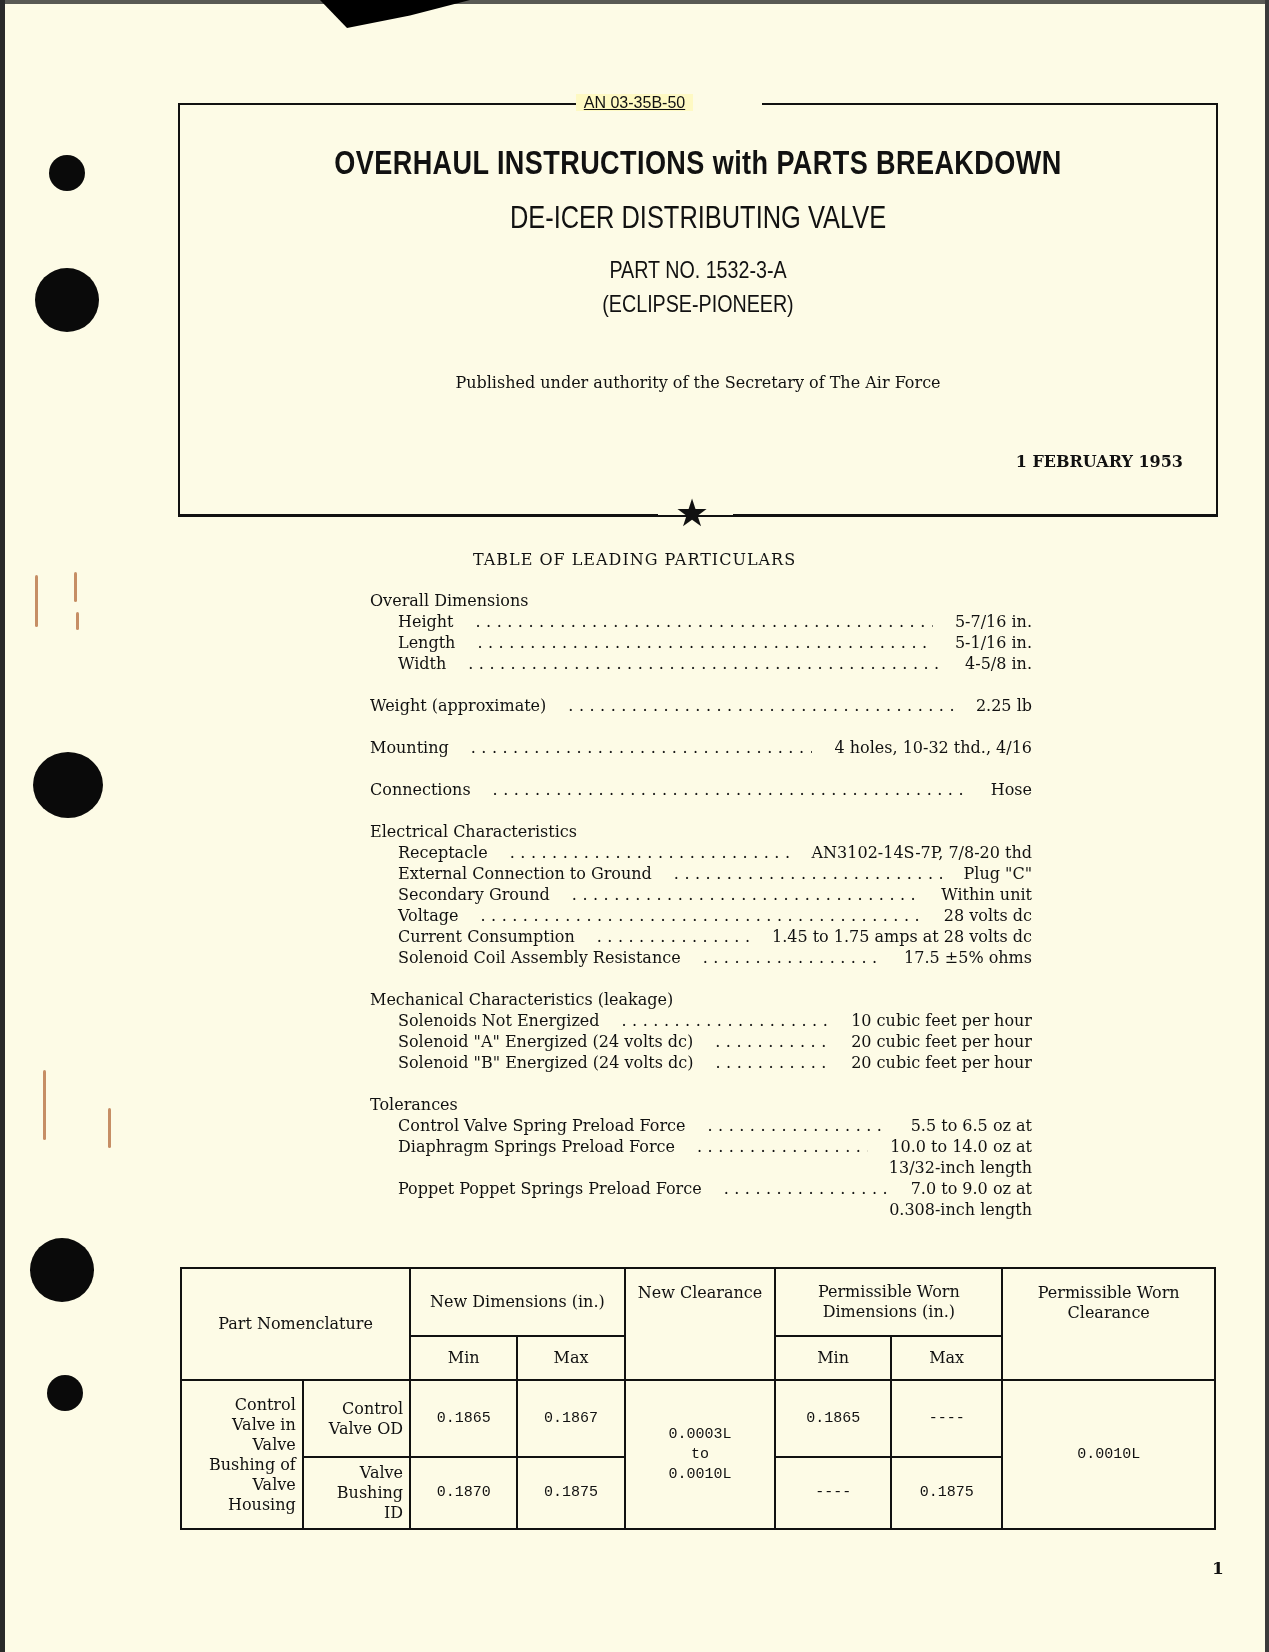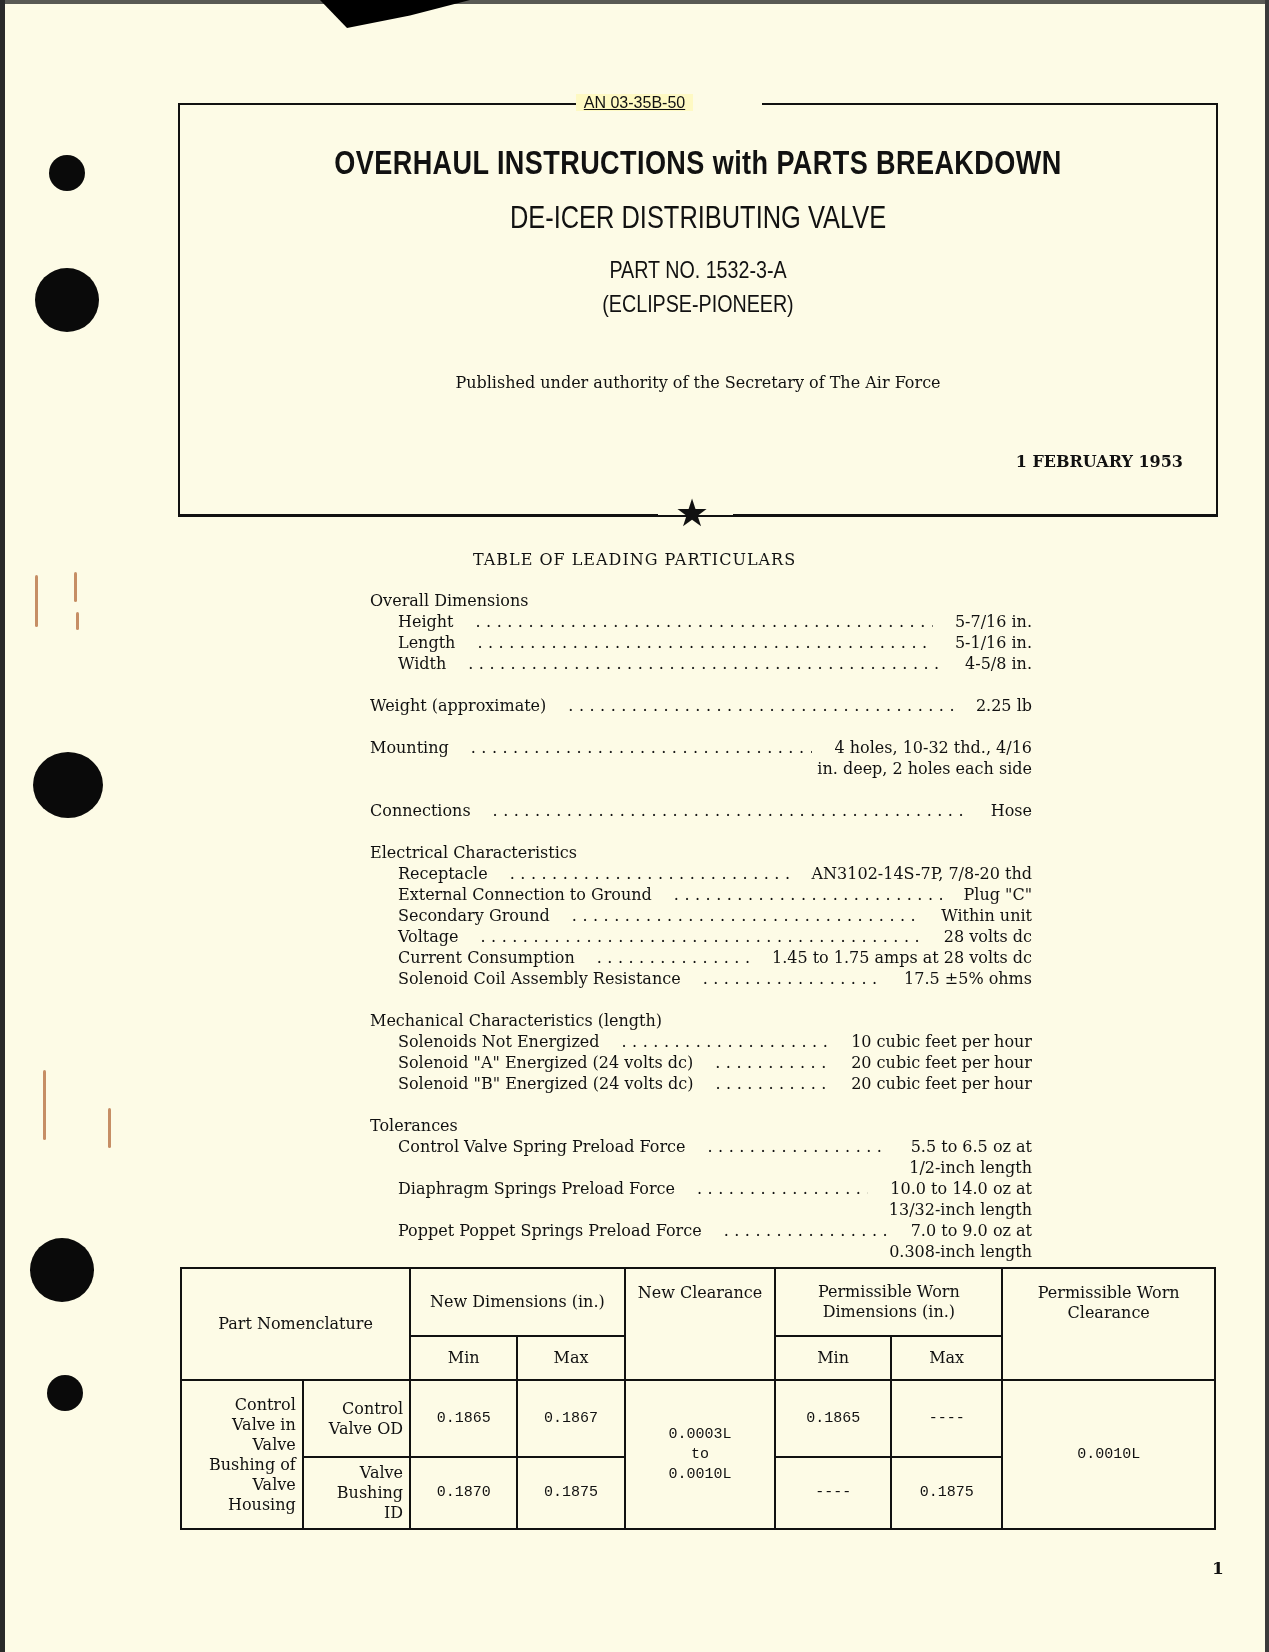--- a/index.html
+++ b/index.html
@@ -151,21 +151,20 @@
     <span class="label">Weight (approximate)</span>
     <span class="dots">............................................................</span>
     <span class="value">2.25 lb</span>
   </div>
   <div class="gap"></div>
   <div class="row">
     <span class="label">Mounting</span>
     <span class="dots">............................................................</span>
     <span class="value">4 holes, 10-32 thd., 4/16</span>
   </div>
-  <div class="cont">in. deep, 2 holes each side</div>
   <div class="gap"></div>
   <div class="row">
     <span class="label">Connections</span>
     <span class="dots">............................................................</span>
     <span class="value">Hose</span>
   </div>
   <div class="gap"></div>
   <div class="group-head">Electrical Characteristics</div>
   <div class="row indent">
     <span class="label">Receptacle</span>
@@ -191,21 +190,21 @@
     <span class="label">Current Consumption</span>
     <span class="dots">............................................................</span>
     <span class="value">1.45 to 1.75 amps  at 28 volts dc</span>
   </div>
   <div class="row indent">
     <span class="label">Solenoid Coil Assembly Resistance</span>
     <span class="dots">............................................................</span>
     <span class="value">17.5 ±5% ohms</span>
   </div>
   <div class="gap"></div>
-  <div class="group-head">Mechanical Characteristics (length)</div>
+  <div class="group-head">Mechanical Characteristics (leakage)</div>
   <div class="row indent">
     <span class="label">Solenoids Not Energized</span>
     <span class="dots">............................................................</span>
     <span class="value">10 cubic feet per hour</span>
   </div>
   <div class="row indent">
     <span class="label">Solenoid "A" Energized (24 volts dc)</span>
     <span class="dots">............................................................</span>
     <span class="value">20 cubic feet per hour</span>
   </div>
@@ -214,21 +213,20 @@
     <span class="dots">............................................................</span>
     <span class="value">20 cubic feet per hour</span>
   </div>
   <div class="gap"></div>
   <div class="group-head">Tolerances</div>
   <div class="row indent">
     <span class="label">Control Valve Spring Preload Force</span>
     <span class="dots">............................................................</span>
     <span class="value">5.5 to 6.5 oz  at</span>
   </div>
-  <div class="cont">1/2-inch length</div>
   <div class="row indent">
     <span class="label">Diaphragm Springs Preload Force</span>
     <span class="dots">............................................................</span>
     <span class="value">10.0 to 14.0 oz  at</span>
   </div>
   <div class="cont">13/32-inch length</div>
   <div class="row indent">
     <span class="label">Poppet Poppet Springs Preload Force</span>
     <span class="dots">............................................................</span>
     <span class="value">7.0 to 9.0 oz  at</span>

